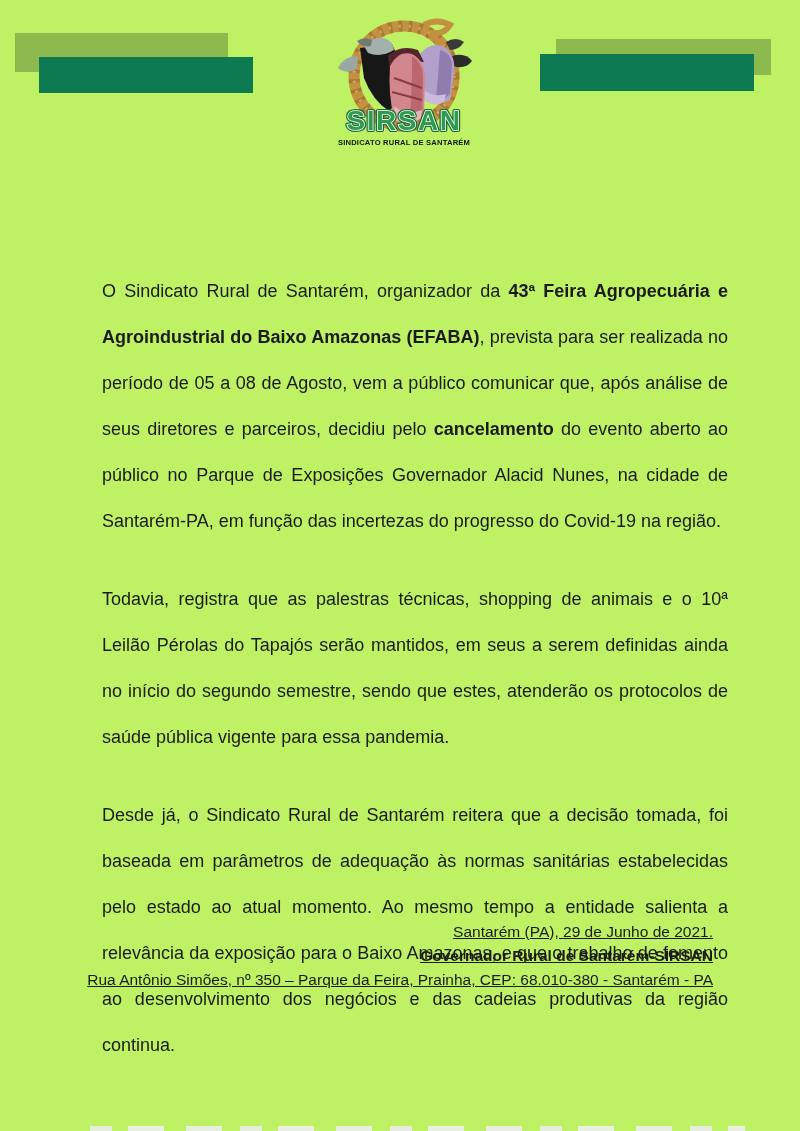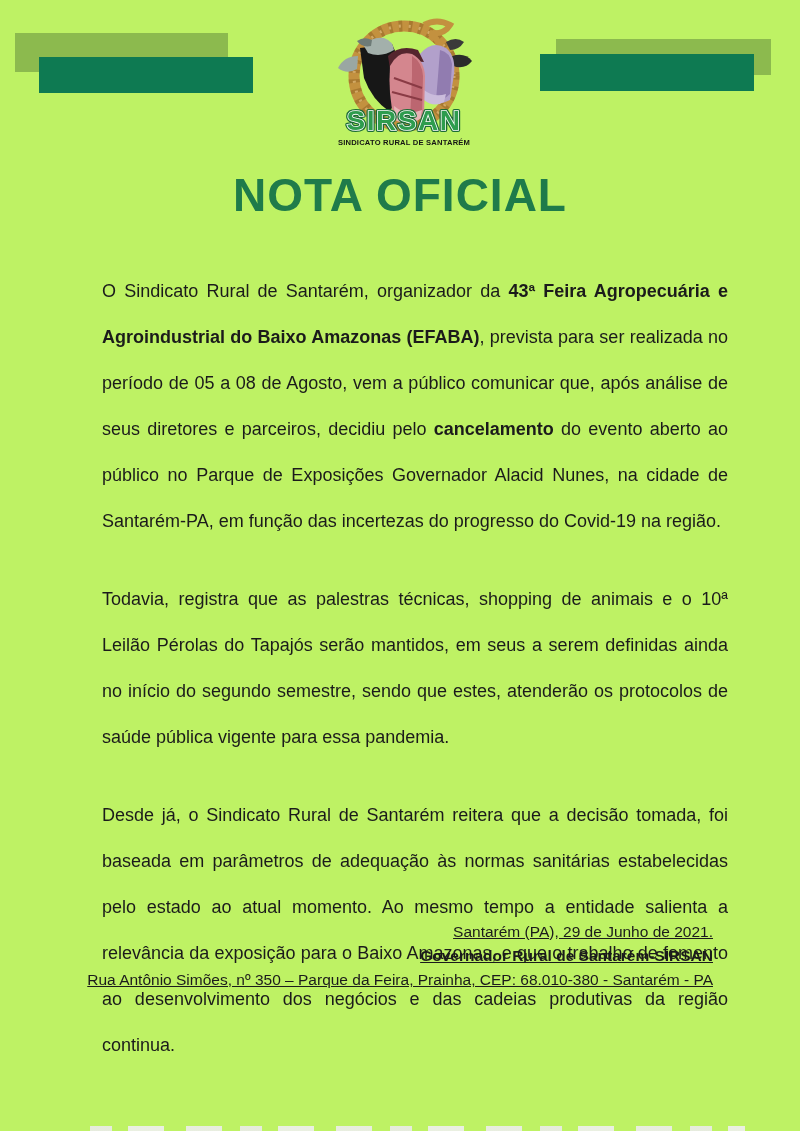--- a/index.html
+++ b/index.html
@@ -115,21 +115,20 @@
       </g>
 
       <g>
         <text x="76" y="116" text-anchor="middle" font-family="Liberation Sans, sans-serif" font-size="28" font-weight="bold" letter-spacing="1.5" fill="none" stroke="#1C6B35" stroke-width="4.2" stroke-linejoin="round">SIRSAN</text>
         <text x="76" y="116" text-anchor="middle" font-family="Liberation Sans, sans-serif" font-size="28" font-weight="bold" letter-spacing="1.5" fill="#2E9C4E" stroke="#FFFFFF" stroke-width="1.6" paint-order="stroke">SIRSAN</text>
         <text x="76" y="131" text-anchor="middle" font-family="Liberation Sans, sans-serif" font-size="7.6" font-weight="bold" fill="#141414" letter-spacing="0.2">SINDICATO RURAL DE SANTARÉM</text>
       </g>
     </svg>
   </div>
 
-  <h1 class="title">NOTA OFICIAL</h1>
 
   <div class="body-text">
       <p><span>O Sindicato Rural de Santarém, organizador da </span><b>43ª Feira Agropecuária e Agroindustrial do Baixo Amazonas (EFABA)</b><span>, prevista para ser realizada no período de 05 a 08 de Agosto, vem a público comunicar que, após análise de seus diretores e parceiros, decidiu pelo </span><b>cancelamento</b><span> do evento aberto ao público no Parque de Exposições Governador Alacid Nunes, na cidade de Santarém-PA, em função das incertezas do progresso do Covid-19 na região.</span></p>
       <p><span>Todavia, registra que as palestras técnicas, shopping de animais e o 10ª Leilão Pérolas do Tapajós serão mantidos, em seus a serem definidas ainda no início do segundo semestre, sendo que estes, atenderão os protocolos de saúde pública vigente para essa pandemia.</span></p>
       <p><span>Desde já, o Sindicato Rural de Santarém reitera que a decisão tomada, foi baseada em parâmetros de adequação às normas sanitárias estabelecidas pelo estado ao atual momento. Ao mesmo tempo a entidade salienta a relevância da exposição para o Baixo Amazonas, e que o trabalho de fomento ao desenvolvimento dos negócios e das cadeias produtivas da região continua.</span></p>
     </div>
 
   <div class="footer">
       <div class="footer-line">Santarém (PA), 29 de Junho de 2021.</div>
       <div class="footer-line bold">Governador Rural de Santarém-SIRSAN</div>

